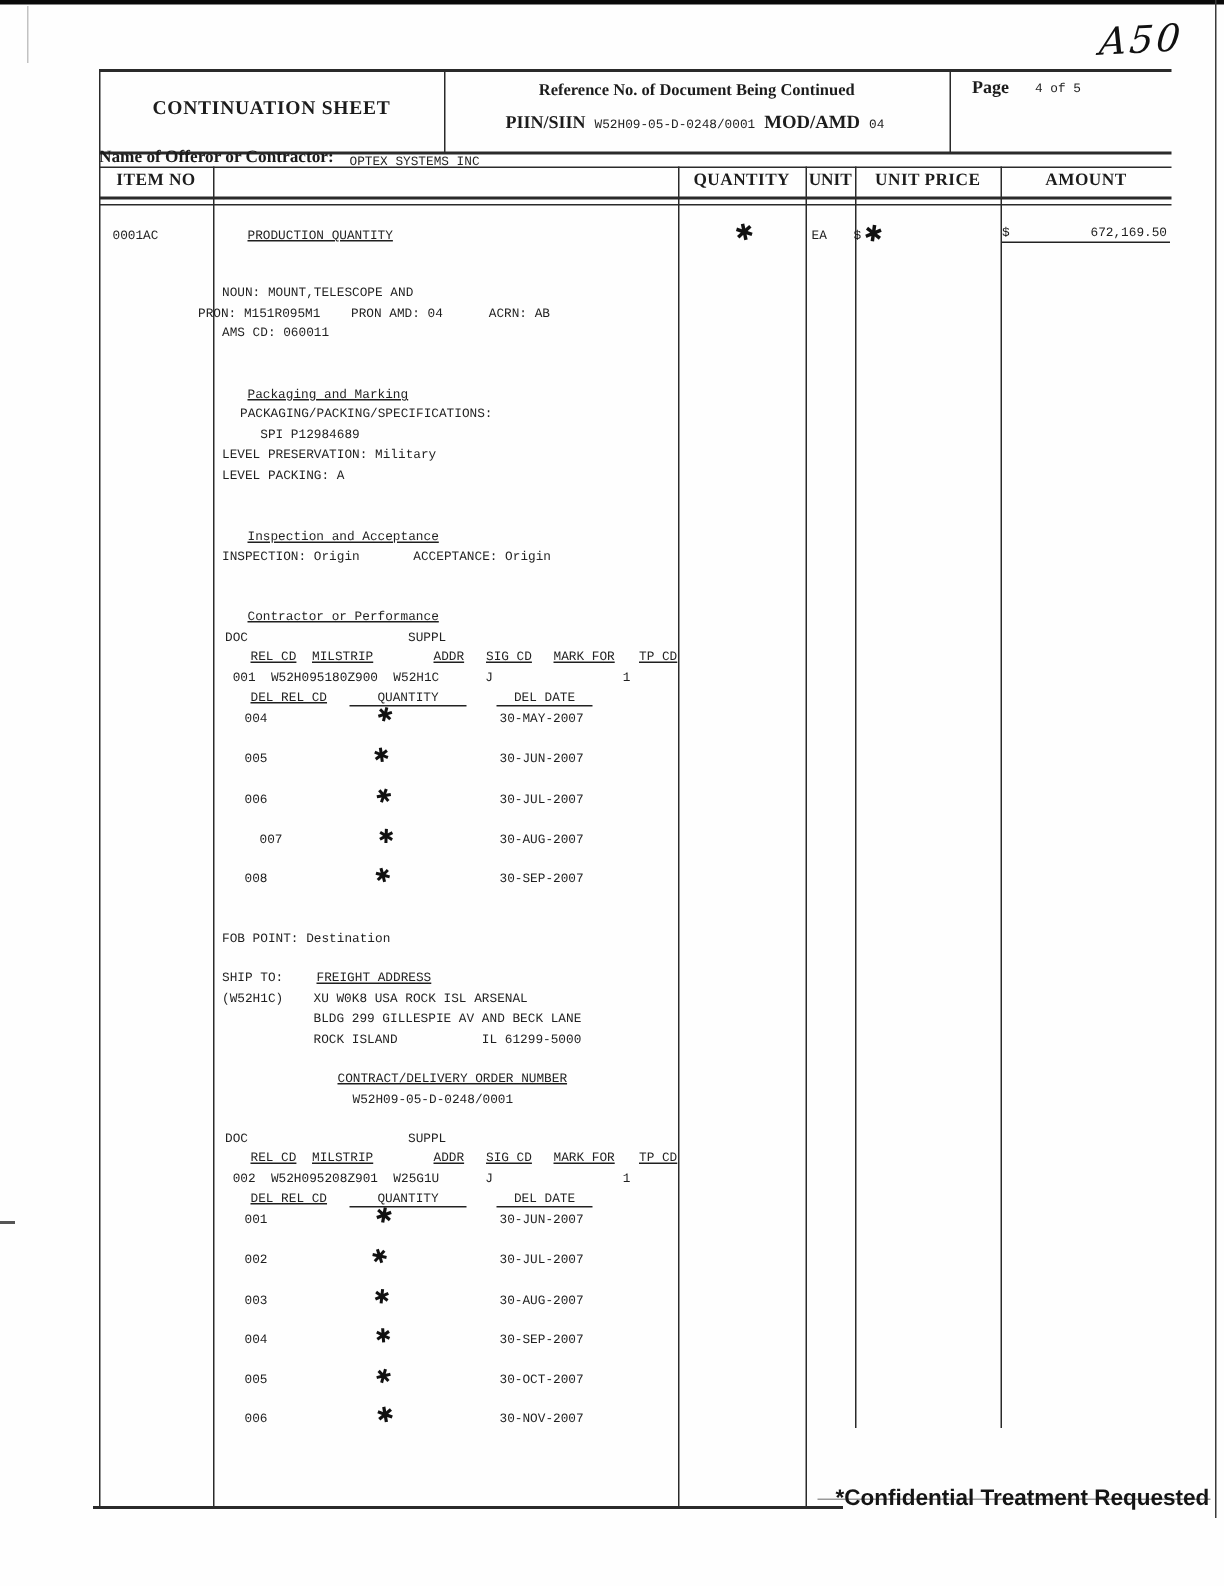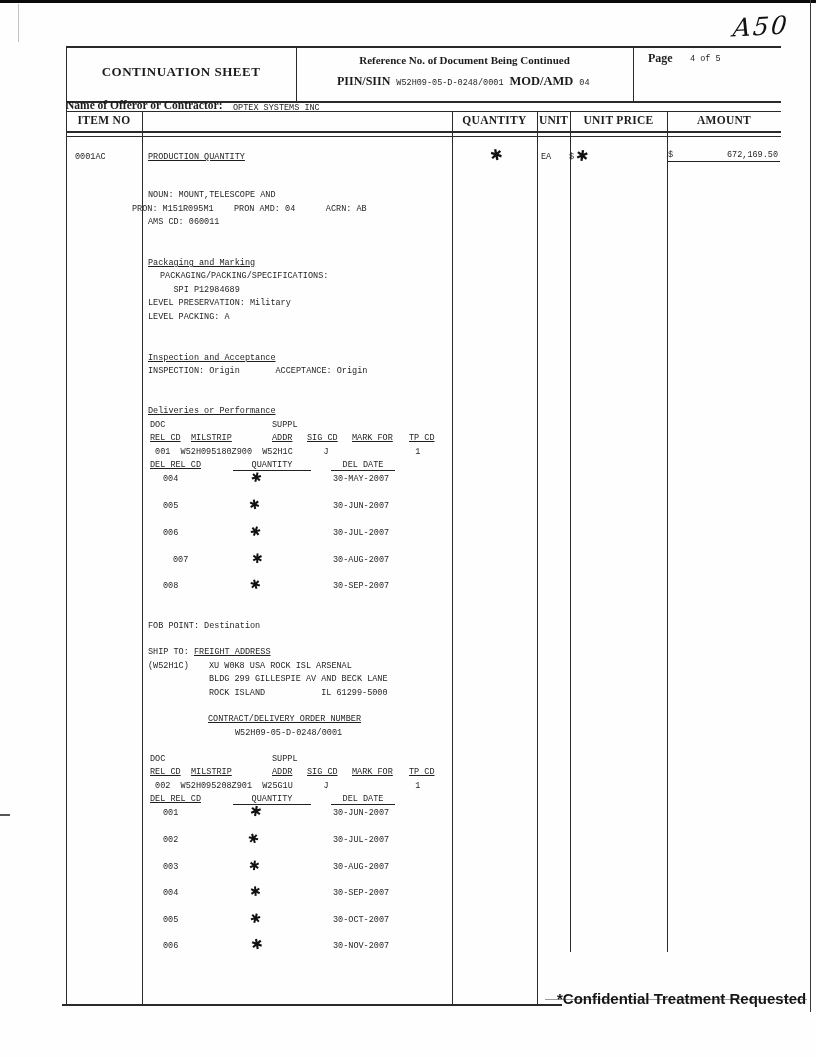--- a/index.html
+++ b/index.html
@@ -3,21 +3,21 @@
 <meta charset="utf-8">
 <style>
   html,body{margin:0;padding:0;background:#e8e8e6;}
   .page{position:relative;width:816px;height:1057px;background:#fefefe;overflow:hidden;
         font-family:"Liberation Serif",serif;color:#1c1c1c;}
   .hl{position:absolute;background:#2a2a2a;height:1px;}
   .vl{position:absolute;background:#2a2a2a;width:1px;}
   .abs{position:absolute;white-space:pre;}
   .serifb{font-family:"Liberation Serif",serif;font-weight:bold;}
   .mono{font-family:"Liberation Mono","DejaVu Sans Mono",monospace;font-size:8.5px;color:#1f1f1f;}
-  .monoU{text-decoration:underline;}
+  .monoU{text-decoration:underline;margin-left:17px;}
   .ctr{text-align:center;}
   .colhead{font-size:11.5px;letter-spacing:.3px;}
   .ast{font-family:"DejaVu Sans",sans-serif;font-size:13px;color:#111;display:inline-block;}
   .drow{position:absolute;left:0;top:0;width:816px;height:20px;}
   .drow span{position:absolute;top:0;}
   .ulbox{border-bottom:1px solid #222;text-align:center;}
   .handwrite{font-family:"DejaVu Serif",serif;font-style:italic;font-size:25px;color:#111;
              transform:rotate(-3deg) skewX(-8deg);letter-spacing:2px;}
   .footer-note{font-family:"Liberation Sans",sans-serif;font-weight:bold;font-size:15px;color:#151515;}
 </style>
@@ -89,21 +89,21 @@
 
   <div class="abs mono monoU" style="left:148px;top:258px;">Packaging and Marking</div>
   <div class="abs mono" style="left:160px;top:271px;text-align:center;">PACKAGING/PACKING/SPECIFICATIONS:</div>
   <div class="abs mono" style="left:148px;top:285px;">     SPI P12984689</div>
   <div class="abs mono" style="left:148px;top:298px;">LEVEL PRESERVATION: Military</div>
   <div class="abs mono" style="left:148px;top:312px;">LEVEL PACKING: A</div>
 
   <div class="abs mono monoU" style="left:148px;top:353px;">Inspection and Acceptance</div>
   <div class="abs mono" style="left:148px;top:366px;">INSPECTION: Origin       ACCEPTANCE: Origin</div>
 
-  <div class="abs mono monoU" style="left:148px;top:406px;">Deliveries or Performance</div>
+  <div class="abs mono monoU" style="left:148px;top:406px;">Contractor or Performance</div>
 
   <div class="drow" style="top:420px;">
     <span class="mono" style="left:150px;">DOC</span>
     <span class="mono" style="left:272px;">SUPPL</span>
   </div>
   <div class="drow" style="top:433px;">
     <span class="mono monoU" style="left:150px;">REL CD</span>
     <span class="mono monoU" style="left:191px;">MILSTRIP</span>
     <span class="mono monoU" style="left:272px;padding-right:8px;">ADDR</span>
     <span class="mono monoU" style="left:307px;">SIG CD</span>

